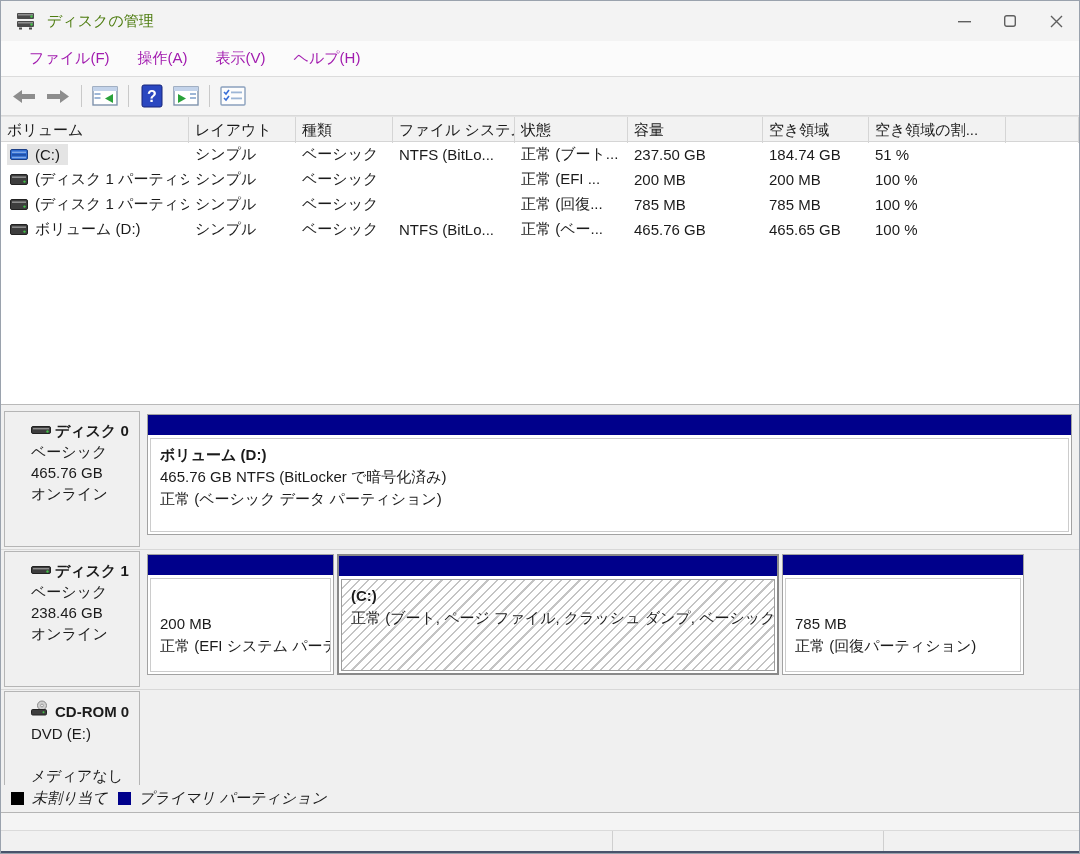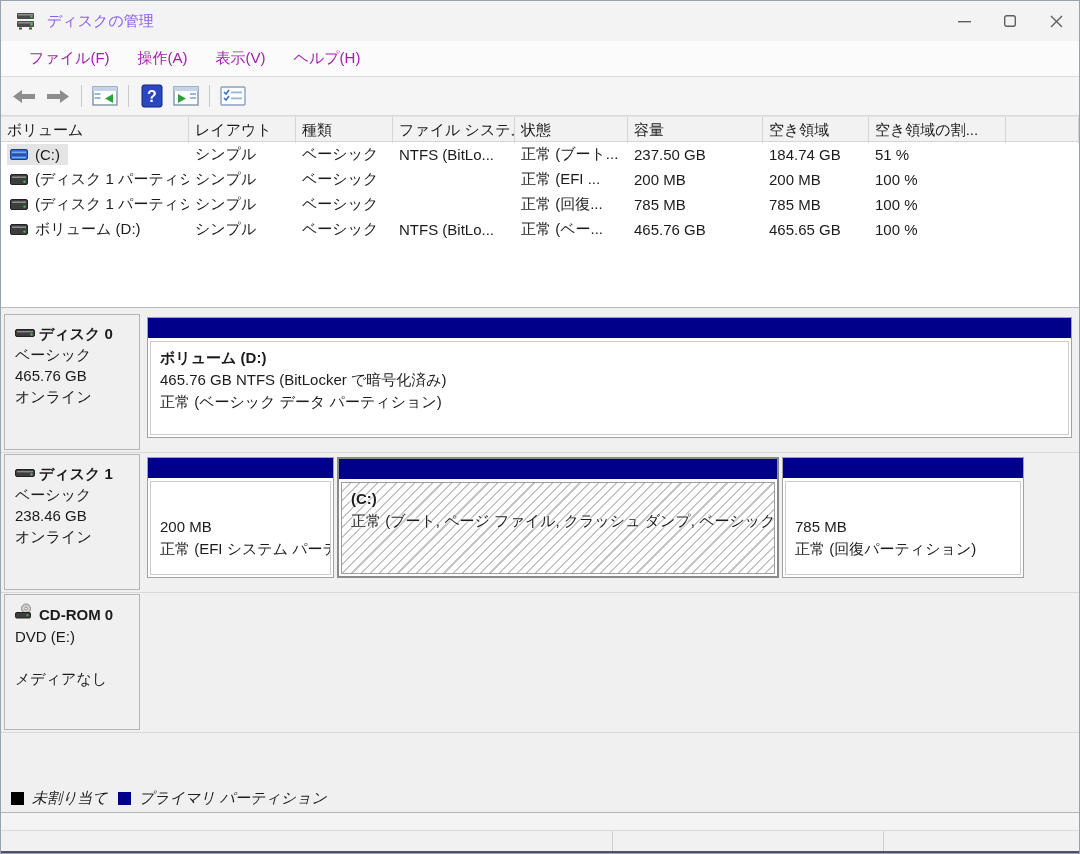--- a/index.html
+++ b/index.html
@@ -5,50 +5,50 @@
   * { margin:0; padding:0; box-sizing:border-box; }
   html,body { width:1080px; height:854px; }
   body { font-family:"Liberation Sans","DejaVu Sans",sans-serif; font-size:15px; color:#1b1b1b; }
 
   #window { position:relative; width:1080px; height:854px; display:flex; flex-direction:column;
             border:1px solid #9aa2ad; background:#f0f0f0; overflow:hidden; }
 
   
   .titlebar { height:40px; background:#f3f3f3; display:flex; align-items:center; flex:0 0 auto; }
   .titlebar .appicon { margin-left:14px; width:24px; height:20px; }
-  .titlebar .title { margin-left:8px; color:#8b5cf6; font-size:15px;text-align:right; }
+  .titlebar .title { margin-left:8px; color:#4d7c0f; font-size:15px;text-align:right; }
   .win-controls { margin-left:auto; display:flex; height:100%; }
   .win-btn { width:46px; height:100%; display:flex; align-items:center; justify-content:center; }
   .win-btn svg { display:block; }
 
   
   .menubar { height:36px; background:#fbfbfb; border-bottom:1px solid #dcdcdc; display:flex; align-items:center; padding-left:14px; flex:0 0 auto;}
   .menu-item { padding:6px 14px; color:#a21caf; }
 
   
   .toolbar { height:39px; background:#f5f5f5; border-bottom:1px solid #d9d9d9; display:flex; align-items:center; padding-left:8px; gap:4px; flex:0 0 auto;}
   .tool-btn { width:30px; height:28px; display:flex; align-items:center; justify-content:center; }
   .tool-sep { width:1px; height:22px; background:#c9c9c9; margin:0 4px; }
 
   
-  .listpane { height:192px; background:#fff; border-bottom:1px solid #b9b9b9; overflow:hidden; flex:0 0 auto;}
+  .listpane { height:289px; background:#fff; border-bottom:1px solid #b9b9b9; overflow:hidden; flex:0 0 auto;}
   .vt-grid { display:grid; grid-template-columns:188px 107px 97px 122px 113px 135px 106px 137px 1fr; }
   .vt-header { border-top:1px solid #e3e3e3; border-bottom:1px solid #d5d5d5; background:#f2f2f2; height:26px; }
   .vt-header .hcell { display:flex; align-items:center; padding:0 6px; border-right:1px solid #d5d5d5; height:26px; overflow:hidden; white-space:nowrap; }
   .vt-row { height:25px; }
   .vt-row .cell { display:flex; align-items:center; padding:0 6px; height:25px; overflow:hidden; white-space:nowrap; }
   .vol-cell-inner { display:flex; align-items:center; gap:7px; padding:2px 8px 2px 3px; }
   .vol-cell-inner.selected { background:#e4e4e4; }
   .drive-ico { flex:0 0 auto; }
 
   
   .graphpane { flex:1 1 auto; background:#f0f0f0; padding-top:5px; overflow:hidden; }
   .disk-row { height:140px; display:flex; border-bottom:1px solid #d8d8d8; }
   .disk-row.cdrow { height:140px; }
-  .disk-head { width:136px; flex:0 0 auto; margin:1px 0 2px 3px; border:1px solid #b5b5b5; background:#f0f0f0; padding:8px 6px 0 10px; line-height:21px; }
+  .disk-head { width:136px; flex:0 0 auto; margin:1px 0 2px 3px; border:1px solid #b5b5b5; background:#f0f0f0; padding:8px 6px 0 26px; line-height:21px; }
   .disk-head .dname { font-weight:bold; display:flex; align-items:center; gap:4px; }
   .disk-bar { position:relative; flex:1 1 auto; margin:4px 7px 12px 7px; }
   .part { position:absolute; top:0; height:121px; border:1px solid #a2a2a2; background:#fff; }
   .part .band { height:20px; background:#00008b; }
   .part .pbody { position:absolute; top:23px; left:2px; right:2px; bottom:2px; border:1px solid #cccccc; background:#fff;
                  padding:5px 9px; line-height:22px; overflow:hidden; white-space:nowrap; }
   .part .pbody .ptitle { font-weight:bold; }
   .part.selected { border:2px solid #8a8a8a; }
   .part.selected .pbody { border:1px solid #9c9c9c;
       background:repeating-linear-gradient(135deg,#ffffff 0 5px,#c4c4c4 5px 6.5px); }

